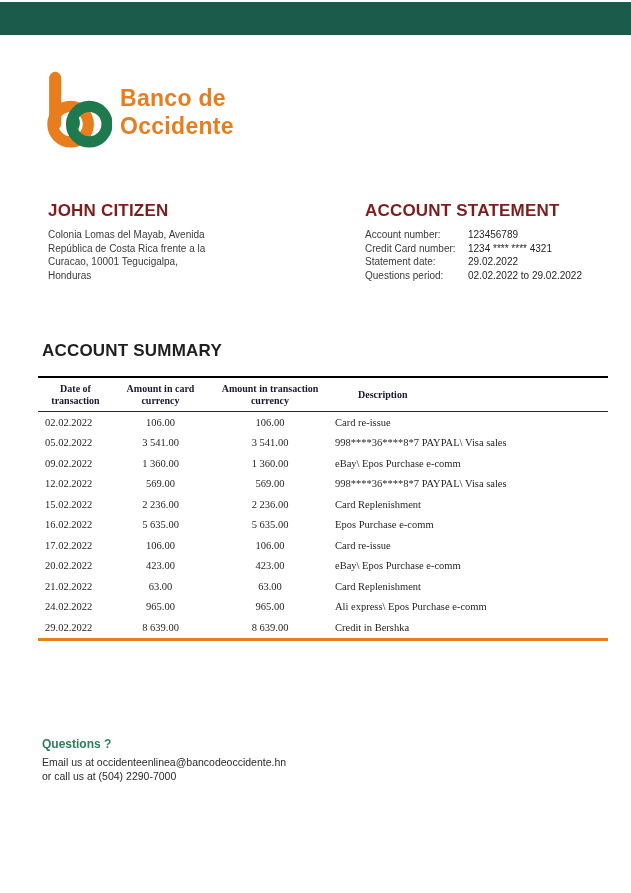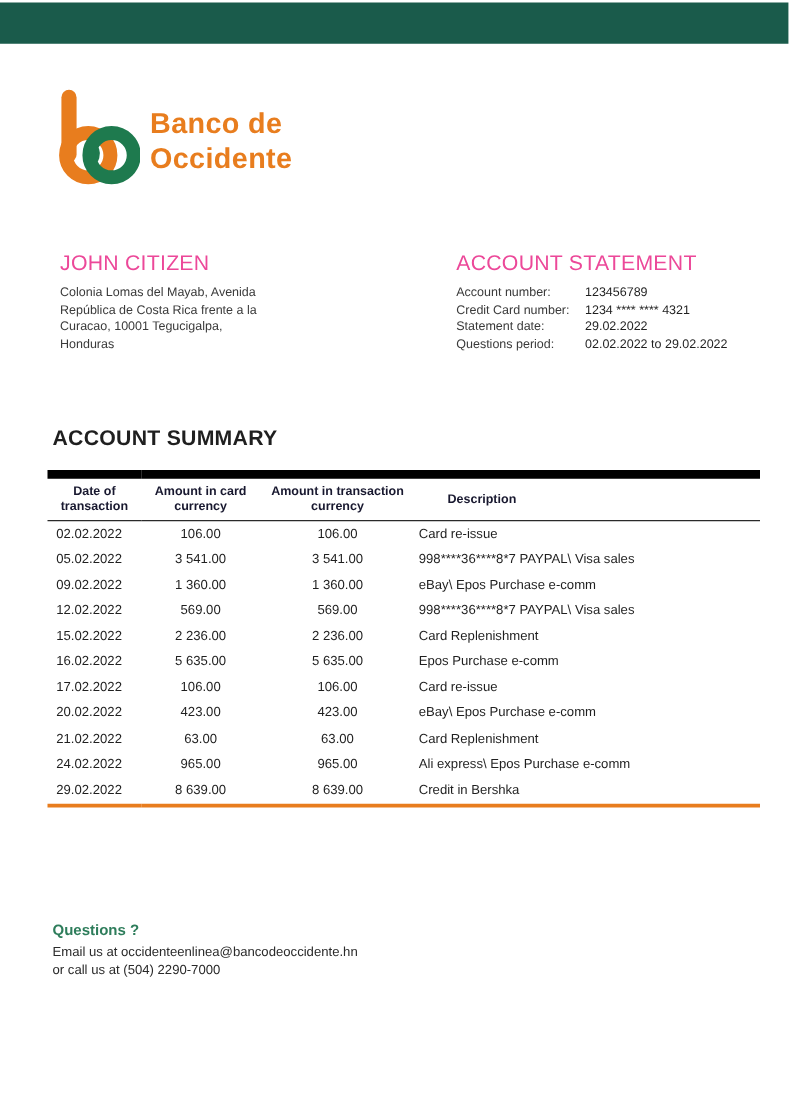--- a/index.html
+++ b/index.html
@@ -22,37 +22,38 @@
   }
 
   
   .logo { position: absolute; top: 70px; left: 46px; display: flex; align-items: flex-start; }
   .logo-icon { width: 66px; height: 84px; }
   .logo-text { margin-left: 8px; margin-top: 14px; color: #e87d1e; font-weight: bold; font-size: 23px; line-height: 28px; letter-spacing: 0.3px; }
 
   
   .customer { position: absolute; top: 201px; left: 48px; width: 250px; }
   .statement { position: absolute; top: 201px; left: 365px; width: 245px; }
-  .block-title { font-size: 17px; font-weight: normal; color: #ec4899; letter-spacing: 0.2px; }
+  .block-title { font-size: 17px; font-weight: bold; color: #7f1d1d; letter-spacing: 0.2px; }
   .address { margin-top: 7px; font-size: 10px; color: #3a3a3a; line-height: 13.5px; }
   .fields { margin-top: 7px; }
   .field-row { font-size: 10px; line-height: 13.5px; display: flex; }
   .fl { width: 103px; color: #3a3a3a; flex: 0 0 auto; }
   .fv { color: #1f1f1f; }
 
   
   .summary-title { position: absolute; top: 341px; left: 42px; font-size: 17px; font-weight: bold; color: #1f1f1f; letter-spacing: 0.2px; }
 
   .tx-table {
     position: absolute;
     top: 376px; left: 38px;
     width: 570px;
     border-collapse: collapse;
-    border-top: 7px solid #000000;
+    border-top: 2px solid #000000;
     border-bottom: 3px solid #e87d1e;
+    font-family: Liberation Serif, serif;
   }
   .tx-table thead th {
     font-size: 10px;
     font-weight: bold;
     color: #18182f;
     padding: 5px 2px 5px;
     border-bottom: 1.5px solid #2a2a2a;
     vertical-align: middle;
     line-height: 11.5px;
   }

